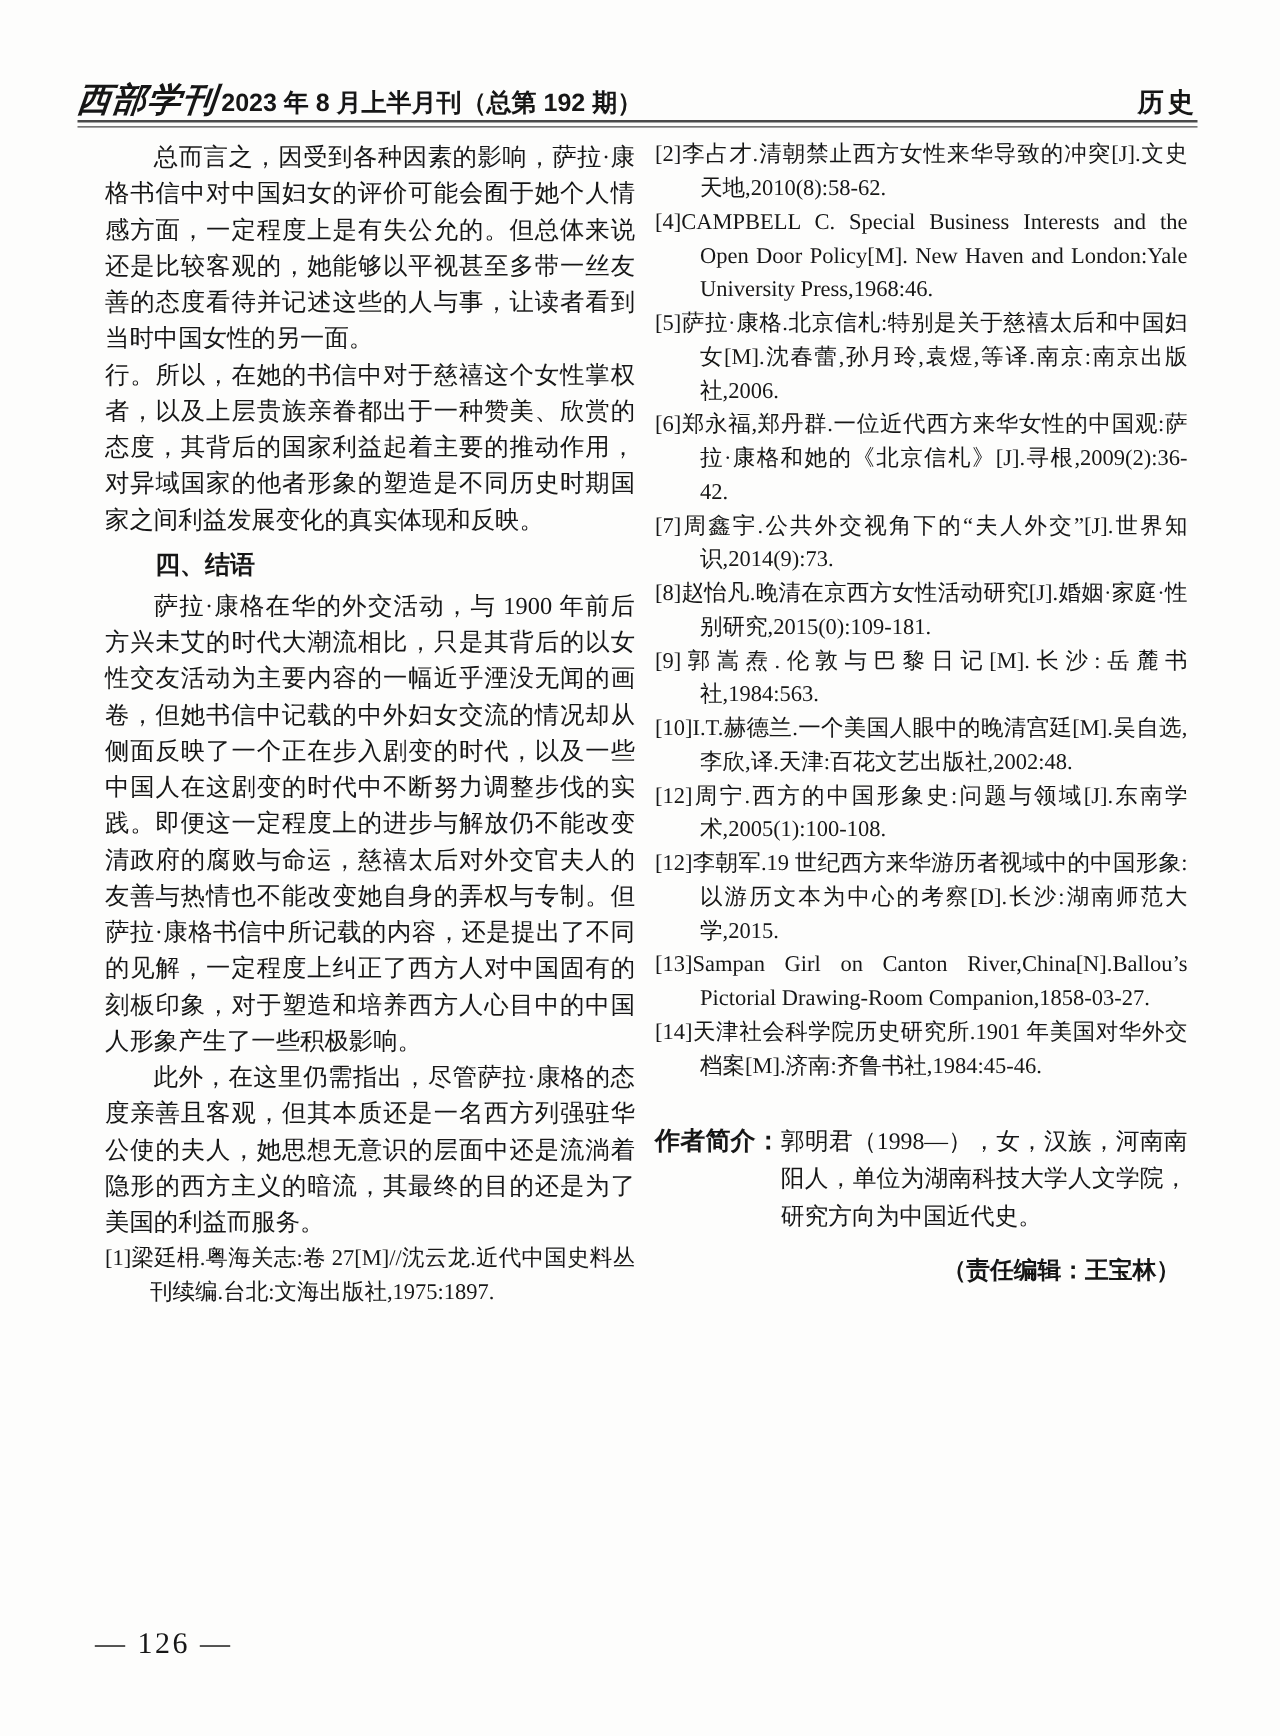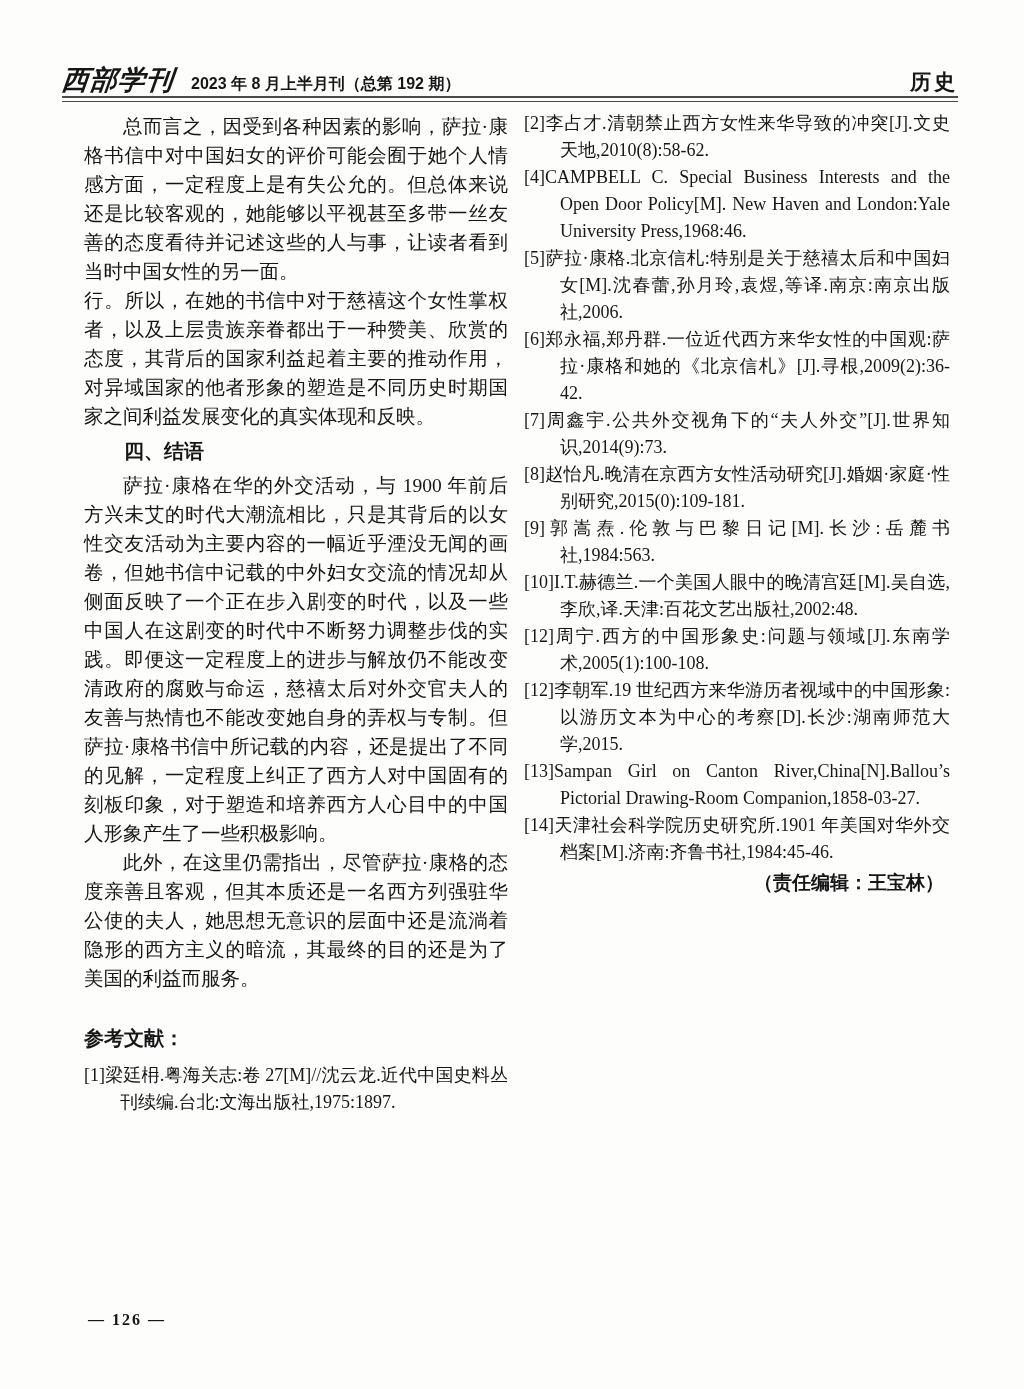--- a/index.html
+++ b/index.html
@@ -19,21 +19,21 @@
   }
   .header-left { display:flex; align-items:baseline; }
   .journal-logo {
     font-family:"DejaVu Serif",serif;
     font-style:italic; font-weight:bold;
     font-size:27px; letter-spacing:1px;
     transform:skewX(-6deg); display:inline-block;
   }
   .issue-info {
     font-family:"Liberation Sans",sans-serif;
-    font-weight:bold; font-size:16px; margin-left:17px;text-align:right;
+    font-weight:bold; font-size:20px; margin-left:3px;text-align:right;
   }
   .section-label {
     font-family:"Liberation Sans",sans-serif;
     font-weight:bold; font-size:21px; letter-spacing:3px;text-align:right;
   }
   .header-rule {
     position:absolute; top:96px; left:62px; right:66px;
     height:3px;
     border-top:2px solid #4a4a4a;
     border-bottom:1.5px solid #4a4a4a;
@@ -70,29 +70,29 @@
     margin-top:32px;
     font-size:19px; line-height:30px;
     text-align:justify;
     padding-left:5.3em; text-indent:-5.3em;
   }
   .author-label {
     font-family:"Liberation Sans",sans-serif;
     font-weight:bold; font-size:20px;
   }
   .editor-line {
-    margin-top:4px;
+    margin-top:14px;
     text-align:right; padding-right:6px;
     font-family:Liberation Sans, sans-serif;
     font-weight:bold; font-size:19px;
   }
   
   .page-footer {
-    position:absolute; left:88px; bottom:60px;
-    font-weight:bold; font-size:16px;
+    position:absolute; left:76px; bottom:60px;
+    font-weight:normal; font-size:24px;
     letter-spacing:2px;
   }
 </style>
 </head>
 <body>
 
 <div class="page">
 
   <header class="page-header">
     <div class="header-left">
@@ -102,38 +102,38 @@
     <span class="section-label">历史</span>
   </header>
   <div class="header-rule"></div>
 
   <section class="col col-left">
     <p class="body-par indent">总而言之，因受到各种因素的影响，萨拉·康格书信中对中国妇女的评价可能会囿于她个人情感方面，一定程度上是有失公允的。但总体来说还是比较客观的，她能够以平视甚至多带一丝友善的态度看待并记述这些的人与事，让读者看到当时中国女性的另一面。</p>
     <p class="body-par">行。所以，在她的书信中对于慈禧这个女性掌权者，以及上层贵族亲眷都出于一种赞美、欣赏的态度，其背后的国家利益起着主要的推动作用，对异域国家的他者形象的塑造是不同历史时期国家之间利益发展变化的真实体现和反映。</p>
     <h3 class="section-heading">四、结语</h3>
     <p class="body-par indent">萨拉·康格在华的外交活动，与 1900 年前后方兴未艾的时代大潮流相比，只是其背后的以女性交友活动为主要内容的一幅近乎湮没无闻的画卷，但她书信中记载的中外妇女交流的情况却从侧面反映了一个正在步入剧变的时代，以及一些中国人在这剧变的时代中不断努力调整步伐的实践。即便这一定程度上的进步与解放仍不能改变清政府的腐败与命运，慈禧太后对外交官夫人的友善与热情也不能改变她自身的弄权与专制。但萨拉·康格书信中所记载的内容，还是提出了不同的见解，一定程度上纠正了西方人对中国固有的刻板印象，对于塑造和培养西方人心目中的中国人形象产生了一些积极影响。</p>
     <p class="body-par indent">此外，在这里仍需指出，尽管萨拉·康格的态度亲善且客观，但其本质还是一名西方列强驻华公使的夫人，她思想无意识的层面中还是流淌着隐形的西方主义的暗流，其最终的目的还是为了美国的利益而服务。</p>
-    <h4 class="ref-heading">参考文献：</h4>
     <p class="ref">[1]梁廷枏.粤海关志:卷 27[M]//沈云龙.近代中国史料丛刊续编.台北:文海出版社,1975:1897.</p>
   </section>
 
   <section class="col col-right">
     <p class="ref">[2]李占才.清朝禁止西方女性来华导致的冲突[J].文史天地,2010(8):58-62.</p>
     <p class="ref">[4]CAMPBELL C. Special Business Interests and the Open Door Policy[M]. New Haven and London:Yale University Press,1968:46.</p>
     <p class="ref">[5]萨拉·康格.北京信札:特别是关于慈禧太后和中国妇女[M].沈春蕾,孙月玲,袁煜,等译.南京:南京出版社,2006.</p>
     <p class="ref">[6]郑永福,郑丹群.一位近代西方来华女性的中国观:萨拉·康格和她的《北京信札》[J].寻根,2009(2):36-42.</p>
     <p class="ref">[7]周鑫宇.公共外交视角下的“夫人外交”[J].世界知识,2014(9):73.</p>
     <p class="ref">[8]赵怡凡.晚清在京西方女性活动研究[J].婚姻·家庭·性别研究,2015(0):109-181.</p>
     <p class="ref">[9]郭嵩焘.伦敦与巴黎日记[M].长沙:岳麓书社,1984:563.</p>
     <p class="ref">[10]I.T.赫德兰.一个美国人眼中的晚清宫廷[M].吴自选,李欣,译.天津:百花文艺出版社,2002:48.</p>
     <p class="ref">[12]周宁.西方的中国形象史:问题与领域[J].东南学术,2005(1):100-108.</p>
     <p class="ref">[12]李朝军.19 世纪西方来华游历者视域中的中国形象:以游历文本为中心的考察[D].长沙:湖南师范大学,2015.</p>
     <p class="ref">[13]Sampan Girl on Canton River,China[N].Ballou’s Pictorial Drawing-Room Companion,1858-03-27.</p>
     <p class="ref">[14]天津社会科学院历史研究所.1901 年美国对华外交档案[M].济南:齐鲁书社,1984:45-46.</p>
 
+    <div class="author-block"><span class="author-label">作者简介：</span><span>郭明君（1998—），女，汉族，河南南阳人，单位为湖南科技大学人文学院，研究方向为中国近代史。</span></div>
 
     <div class="editor-line">（责任编辑：王宝林）</div>
   </section>
 
   <footer class="page-footer">
     <span>— 126 —</span>
   </footer>
 
 </div>
 

